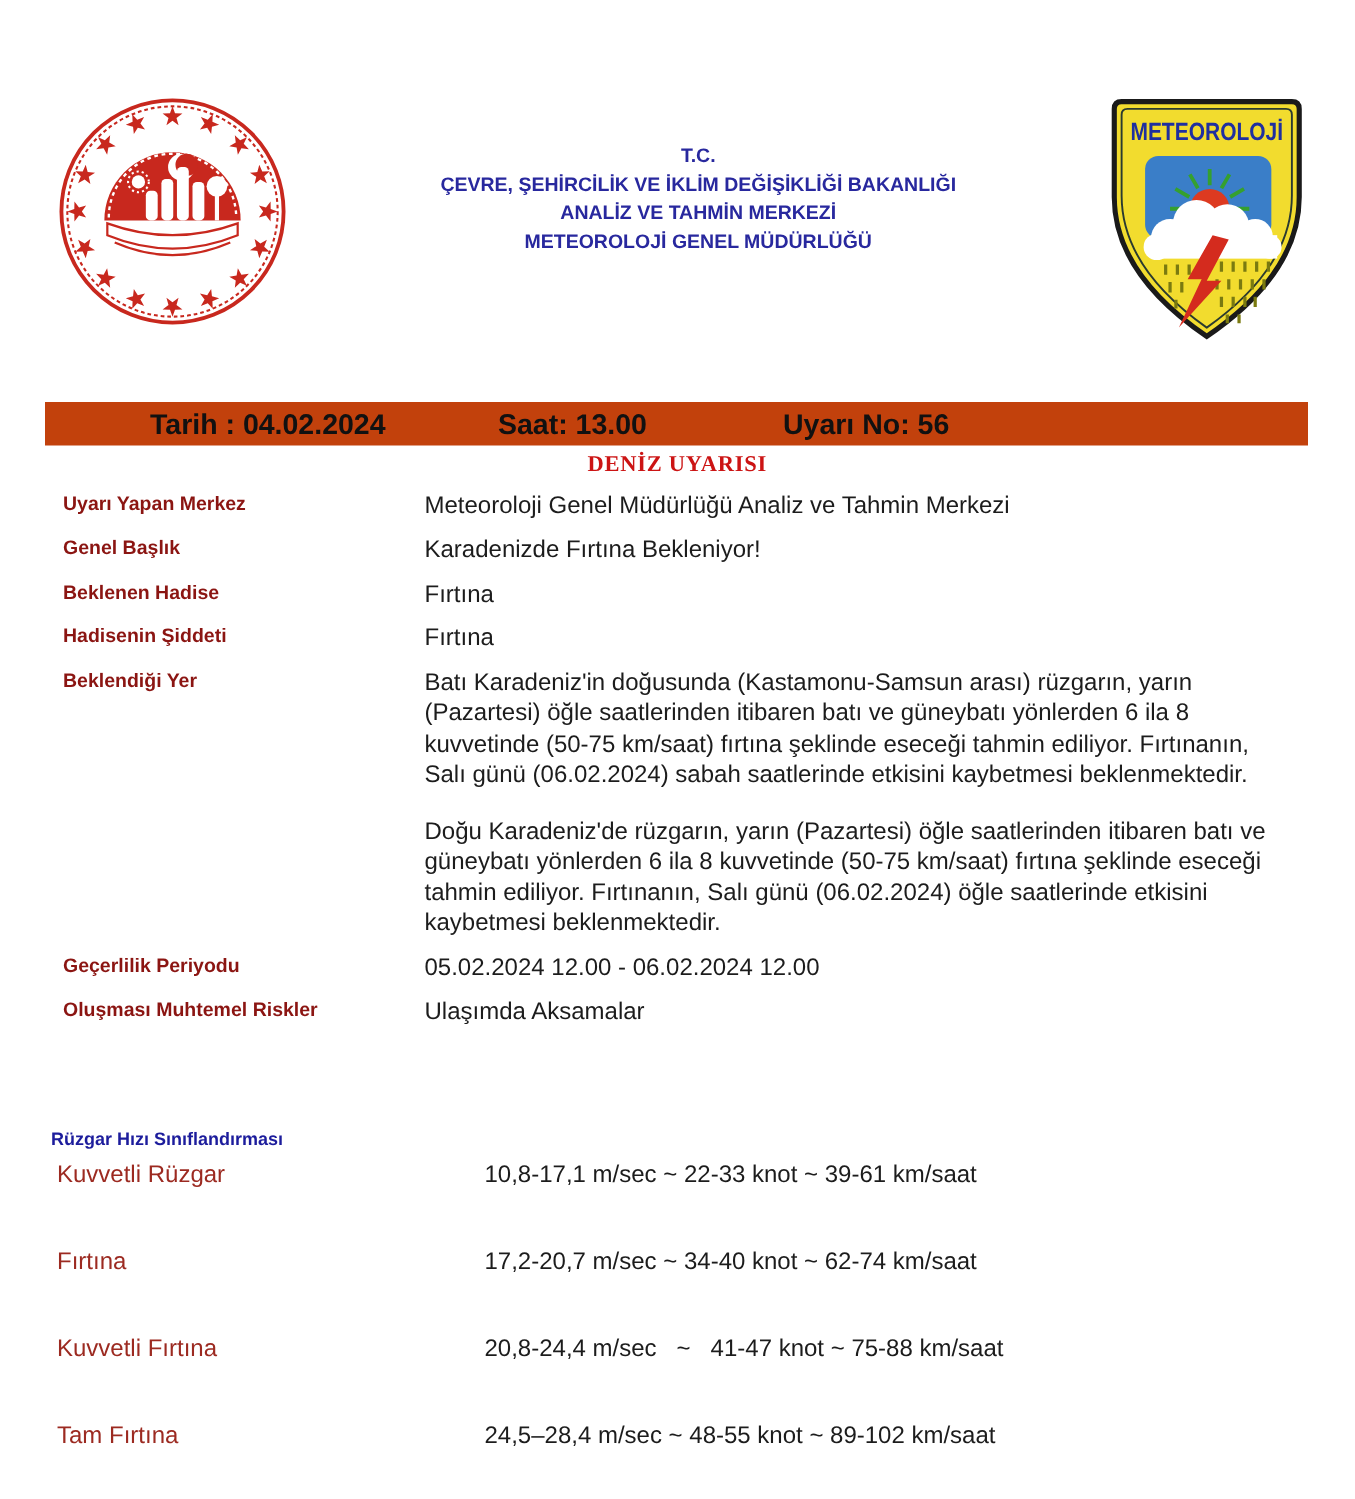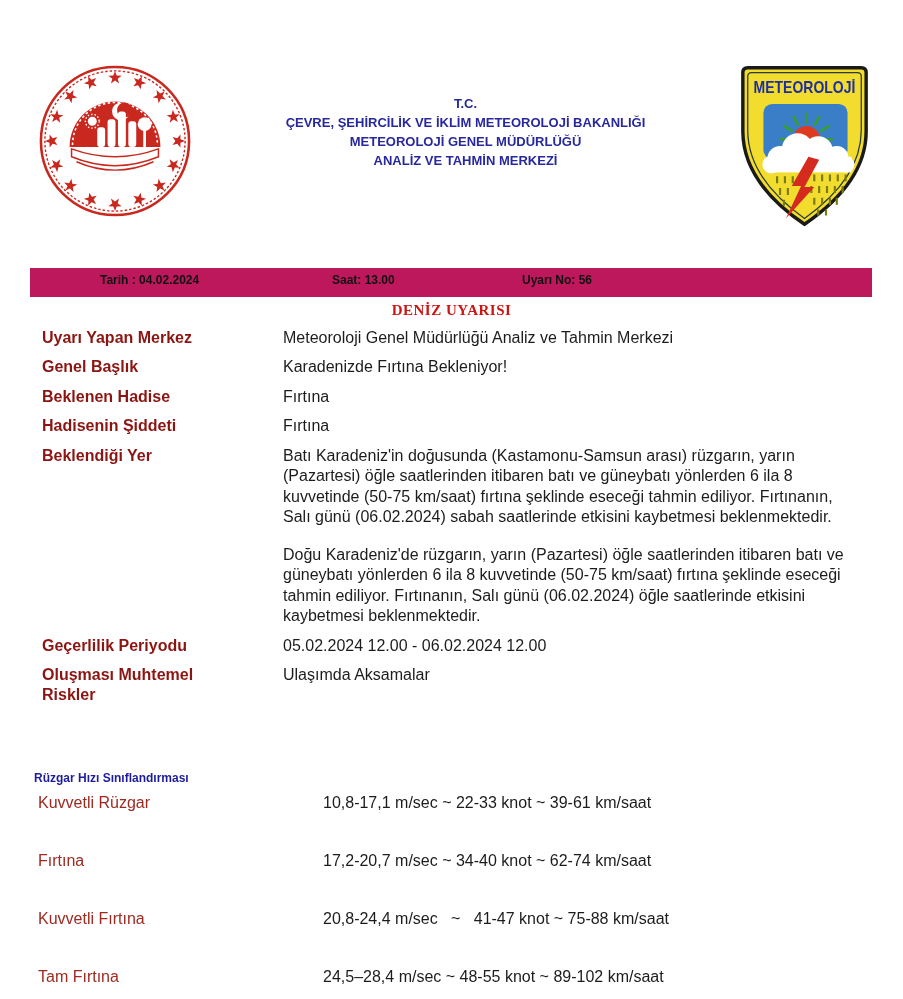--- a/index.html
+++ b/index.html
@@ -9,35 +9,35 @@
   }
   
   .header{display:flex;align-items:flex-start;padding:62px 30px 0 35px;}
   .logo-left{width:160px;height:158px;flex:0 0 auto;}
   .title-block{flex:1;text-align:center;padding-top:33px;color:#28289E;
     font-weight:bold;font-size:13px;line-height:1.45;}
   .logo-right{width:137px;height:168px;flex:0 0 auto;}
 
   
   .info-bar{position:relative;margin:38px 31px 0 30px;height:29px;
-    background:#be185d;font-weight:bold;font-size:12px;color:#111;}
+    background:#c2410c;font-weight:bold;font-size:19px;color:#111;}
   .info-bar span{position:absolute;top:5px;white-space:pre;}
   .info-date{left:70px;}
   .info-time{left:302px;}
   .info-no{left:492px;}
 
   
   .deniz-title{text-align:center;margin-top:5px;
     font-family:"Liberation Serif",serif;font-weight:bold;font-size:15px;
     color:#CC1414;letter-spacing:.5px;}
 
   
   .warning-table{margin:9px 30px 0 42px;display:grid;
     grid-template-columns:241px 1fr;row-gap:9px;}
-  .wlabel{color:#8B1512;font-weight:bold;font-size:16px;line-height:1.25;}
+  .wlabel{color:#8B1512;font-weight:bold;font-size:13px;line-height:1.25;}
   .wlabel.wrap{max-width:175px;}
   .wvalue{font-size:16px;line-height:1.28;}
   .wvalue p{margin:0 0 17px 0;max-width:568px;}
   .wvalue p:last-child{margin-bottom:0;}
 
   
   .wind-section{margin:66px 30px 0 34px;}
   .wind-title{color:#1C1C9C;font-weight:bold;font-size:12px;}
   .wind-table{margin-top:9px;display:grid;grid-template-columns:245px 1fr;
     row-gap:10px;padding-left:4px;gap:40px;}
@@ -89,23 +89,23 @@
     <g fill="#ffffff">
       <circle cx="110" cy="63" r="7"></circle>
       <rect x="108.6" y="68" width="2.8" height="18"></rect>
     </g>
     <path d="M36,88 Q80,104 124,88 L124,96 Q80,114 36,96 Z" fill="#ffffff" stroke="#C8281E" stroke-width="1.5"></path>
     <path d="M41,101 Q80,118 119,101" fill="none" stroke="#C8281E" stroke-width="1.5"></path>
   </svg>
 
   <div class="title-block">
     <div>T.C.</div>
-    <div>ÇEVRE, ŞEHİRCİLİK VE İKLİM METEOROLOJİ BAKANLIĞI</div>
+    <div>ÇEVRE, ŞEHİRCİLİK VE İKLİM DEĞİŞİKLİĞİ BAKANLIĞI</div>
+    <div>ANALİZ VE TAHMİN MERKEZİ</div>
     <div>METEOROLOJİ GENEL MÜDÜRLÜĞÜ</div>
-    <div>ANALİZ VE TAHMİN MERKEZİ</div>
   </div>
 
   <svg class="logo-right" viewBox="0 0 140 170">
     <path d="M12,5 H128 Q133,5 133,10 V70 Q133,122 70,165 Q7,122 7,70 V10 Q7,5 12,5 Z" fill="#F2DC2E" stroke="#1a1a1a" stroke-width="3.5"></path>
     <path d="M16,10 H124 Q128,10 128,14 V69 Q128,118 70,159 Q12,118 12,69 V14 Q12,10 16,10 Z" fill="none" stroke="#2a3a30" stroke-width="1.3"></path>
     <rect x="28" y="42" width="86" height="56" rx="9" fill="#3A7EC8"></rect>
     <g stroke="#35A02F" stroke-width="2.6">
       <path d="M88,78 L99,78 M85.9,86 L95.4,91.5 M80,91.9 L85.5,101.4 M72,94 L72,105 M64,91.9 L58.5,101.4 M58.1,86 L48.6,91.5 M56,78 L45,78 M58.1,70 L48.6,64.5 M64,64.1 L58.5,54.6 M72,62 L72,51 M80,64.1 L85.5,54.6 M85.9,70 L95.4,64.5" fill="none"></path>
     </g>
     <circle cx="72" cy="78" r="13.5" fill="#DD3A20"></circle>

